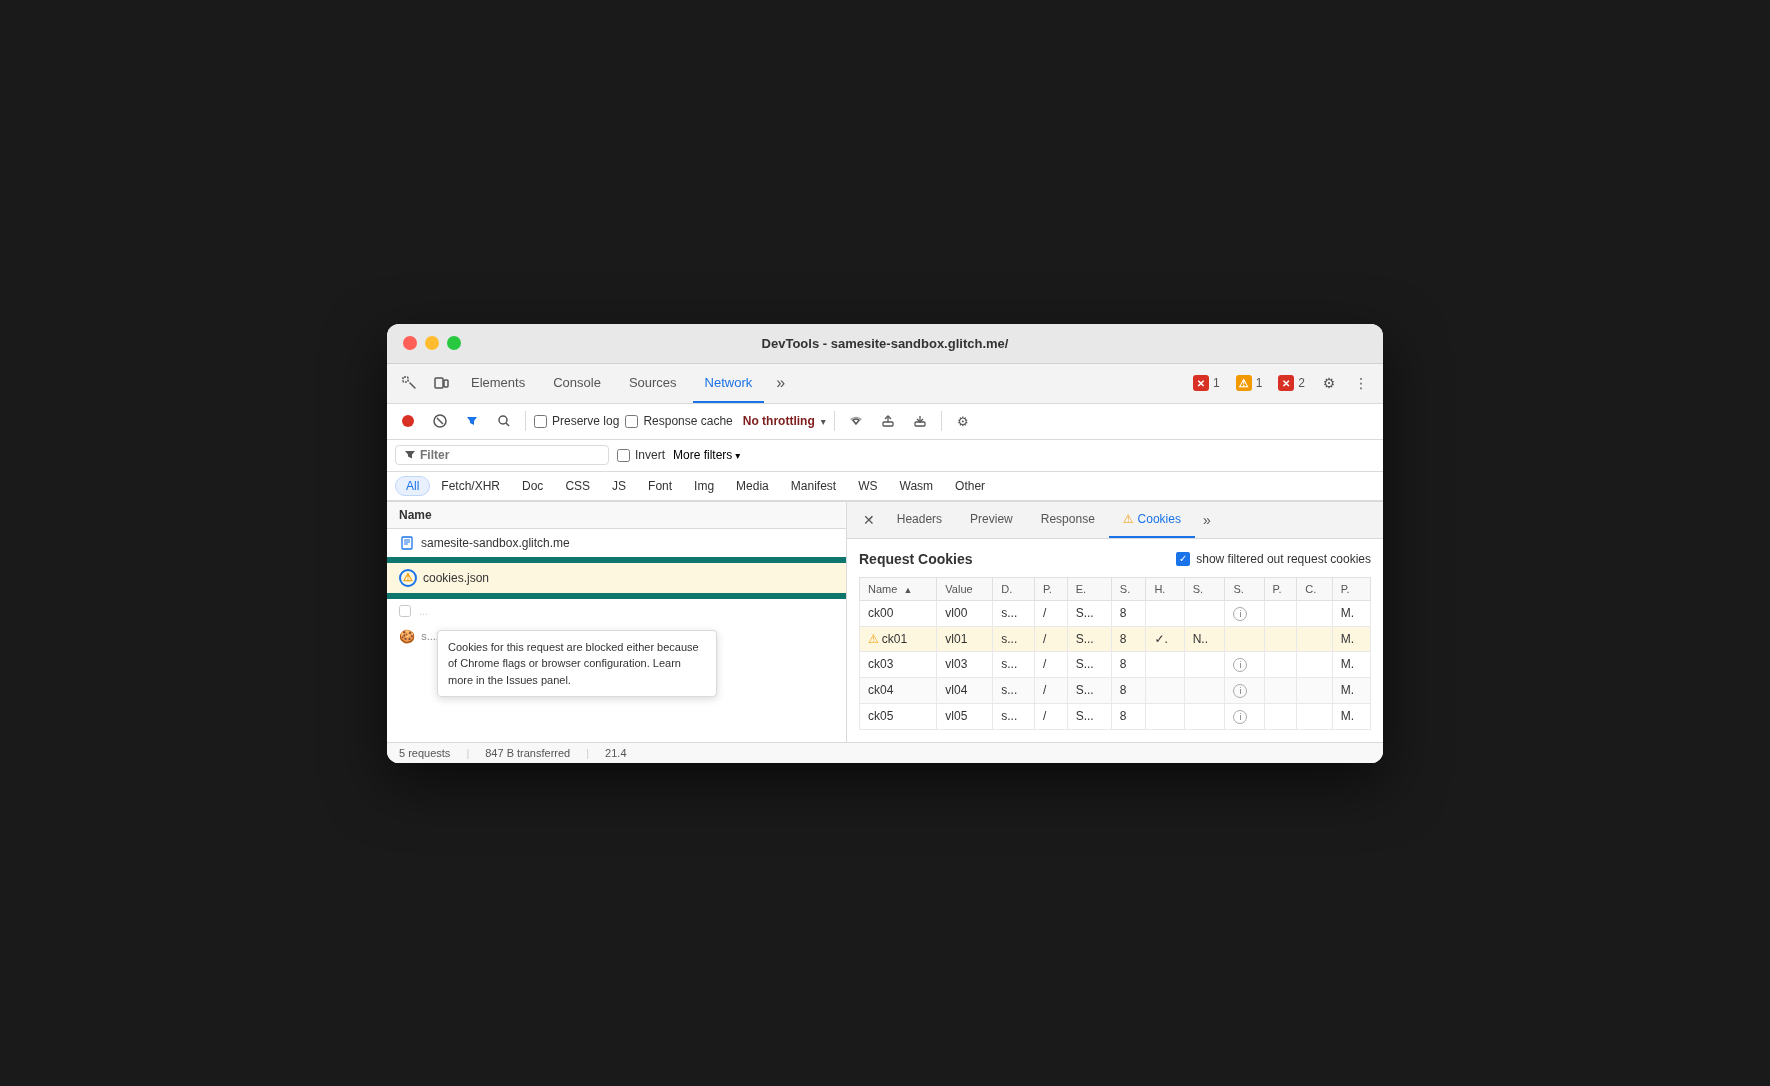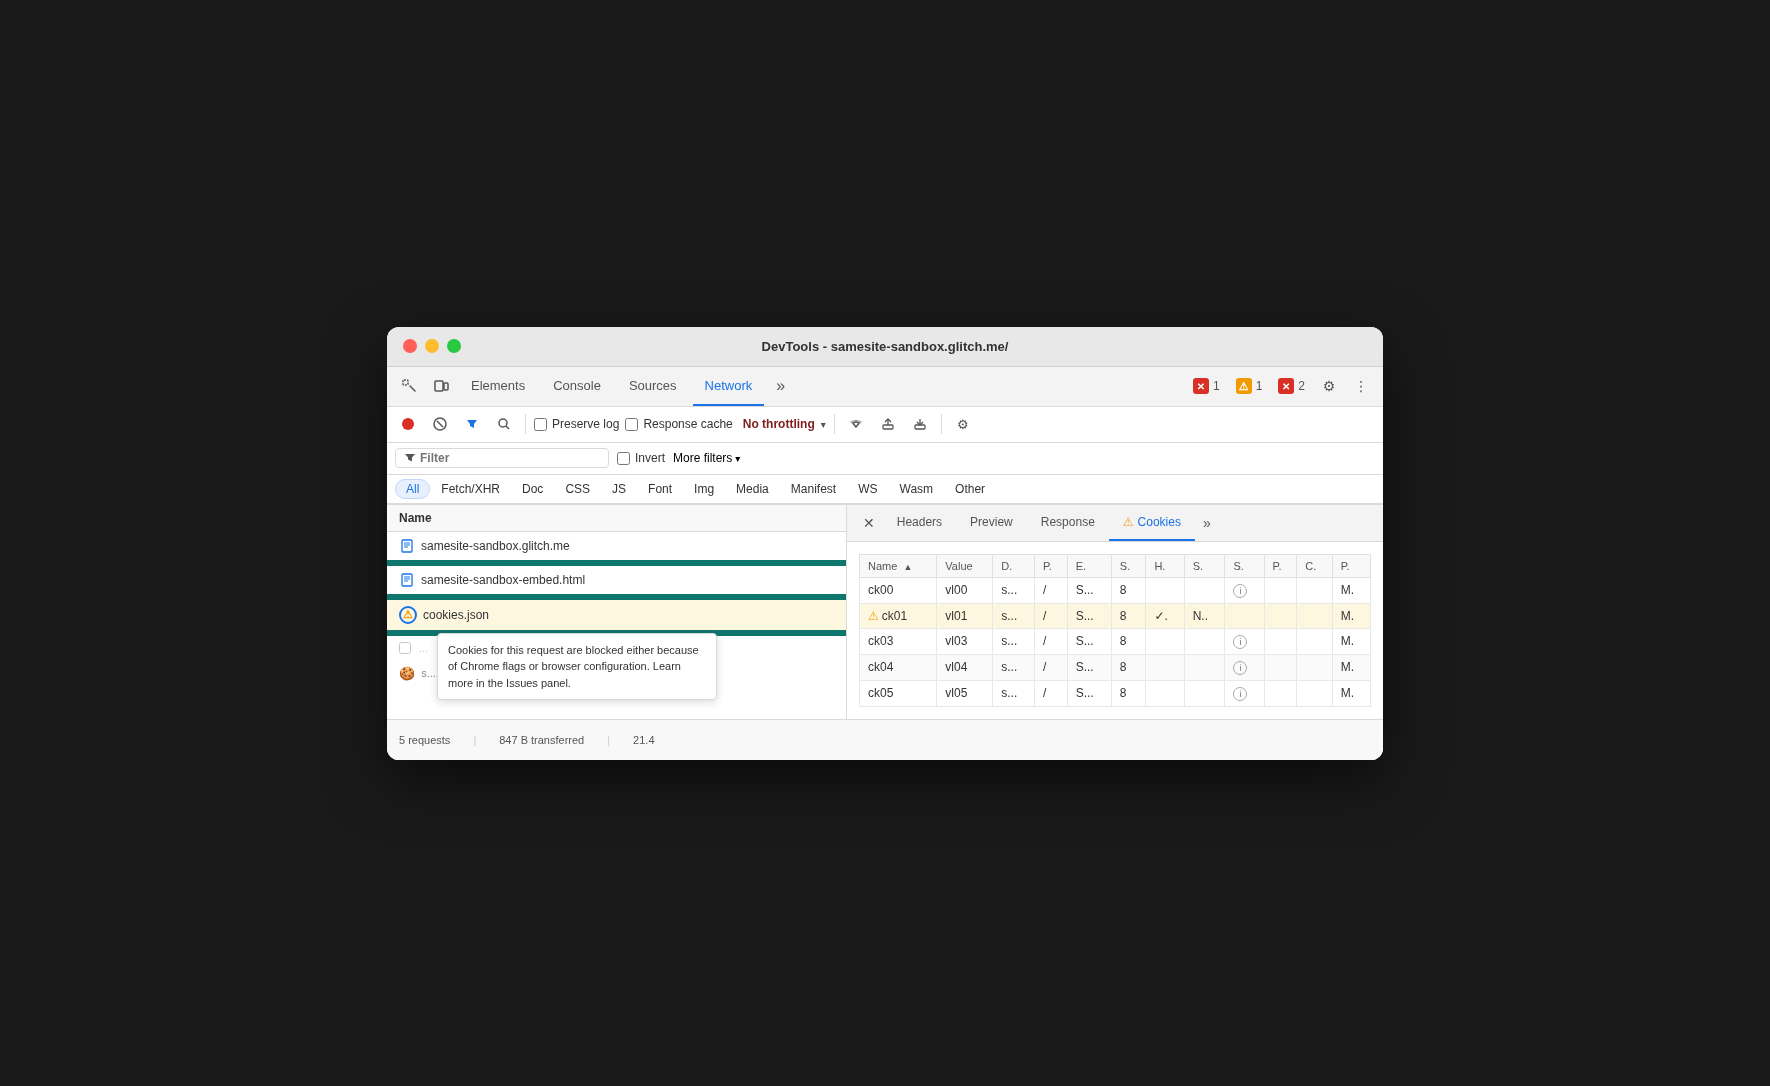--- a/index.html
+++ b/index.html
@@ -419,25 +419,25 @@
       justify-content: center;
       font-size: 9px;
       color: #777;
       cursor: pointer;
     }
 
     
     .status-bar {
       display: flex;
       align-items: center;
-      padding: 14px 12px;
+      padding: 4px 12px;
       border-top: 1px solid #dadada;
       font-size: 11px;
       color: #555;
-      gap: 23px;
+      gap: 16px;
       background: #f8f8f8;
     }
     .status-divider { color: #ccc; }
 
     
     .right-panel::-webkit-scrollbar,
     .cookies-panel::-webkit-scrollbar { width: 8px; }
     .right-panel::-webkit-scrollbar-track,
     .cookies-panel::-webkit-scrollbar-track { background: #f0f0f0; }
     .right-panel::-webkit-scrollbar-thumb,
@@ -601,31 +601,20 @@
               <svg width="14" height="14" viewBox="0 0 14 14">
                 <rect x="2" y="1" width="10" height="12" rx="1" fill="none" stroke="#1a73e8" stroke-width="1.3"></rect>
                 <line x1="4" y1="4" x2="10" y2="4" stroke="#1a73e8" stroke-width="1"></line>
                 <line x1="4" y1="6" x2="10" y2="6" stroke="#1a73e8" stroke-width="1"></line>
                 <line x1="4" y1="8" x2="8" y2="8" stroke="#1a73e8" stroke-width="1"></line>
               </svg>
             </div>
             <span class="req-name">samesite-sandbox.glitch.me</span>
           </div>
 
-          <div class="request-item">
-            <div class="req-icon doc-icon">
-              <svg width="14" height="14" viewBox="0 0 14 14">
-                <rect x="2" y="1" width="10" height="12" rx="1" fill="none" stroke="#1a73e8" stroke-width="1.3"></rect>
-                <line x1="4" y1="4" x2="10" y2="4" stroke="#1a73e8" stroke-width="1"></line>
-                <line x1="4" y1="6" x2="10" y2="6" stroke="#1a73e8" stroke-width="1"></line>
-                <line x1="4" y1="8" x2="8" y2="8" stroke="#1a73e8" stroke-width="1"></line>
-              </svg>
-            </div>
-            <span class="req-name">samesite-sandbox-embed.html</span>
-          </div>
 
           <div class="request-item selected warning-item">
             <div class="warn-icon-circle">
               <span style="color:#f29900;font-size:11px;font-weight:bold;">⚠</span>
             </div>
             <span class="req-name">cookies.json</span>
           </div>
 
           <div class="tooltip-box">
             <span>Cookies for this request are blocked either because of Chrome flags or browser configuration. Learn more in the Issues panel.</span>
@@ -651,20 +640,27 @@
           <div class="panel-tab">Preview</div>
           <div class="panel-tab">Response</div>
           <div class="panel-tab active">
             <span style="color:#f29900;margin-right:4px;">⚠</span>
             <span>Cookies</span>
           </div>
           <div class="panel-tab-more">»</div>
         </div>
 
         <div class="cookies-panel">
+          <div class="req-cookies-header">
+            <span class="req-cookies-title">Request Cookies</span>
+            <label class="show-filtered-label">
+              <div class="checkbox-checked">✓</div>
+              <span>show filtered out request cookies</span>
+            </label>
+          </div>
 
           <table class="cookies-table">
             <thead>
               <tr>
                 <th>Name <span class="sort-arrow">▲</span></th>
                 <th>Value</th>
                 <th>D.</th>
                 <th>P.</th>
                 <th>E.</th>
                 <th>S.</th>

